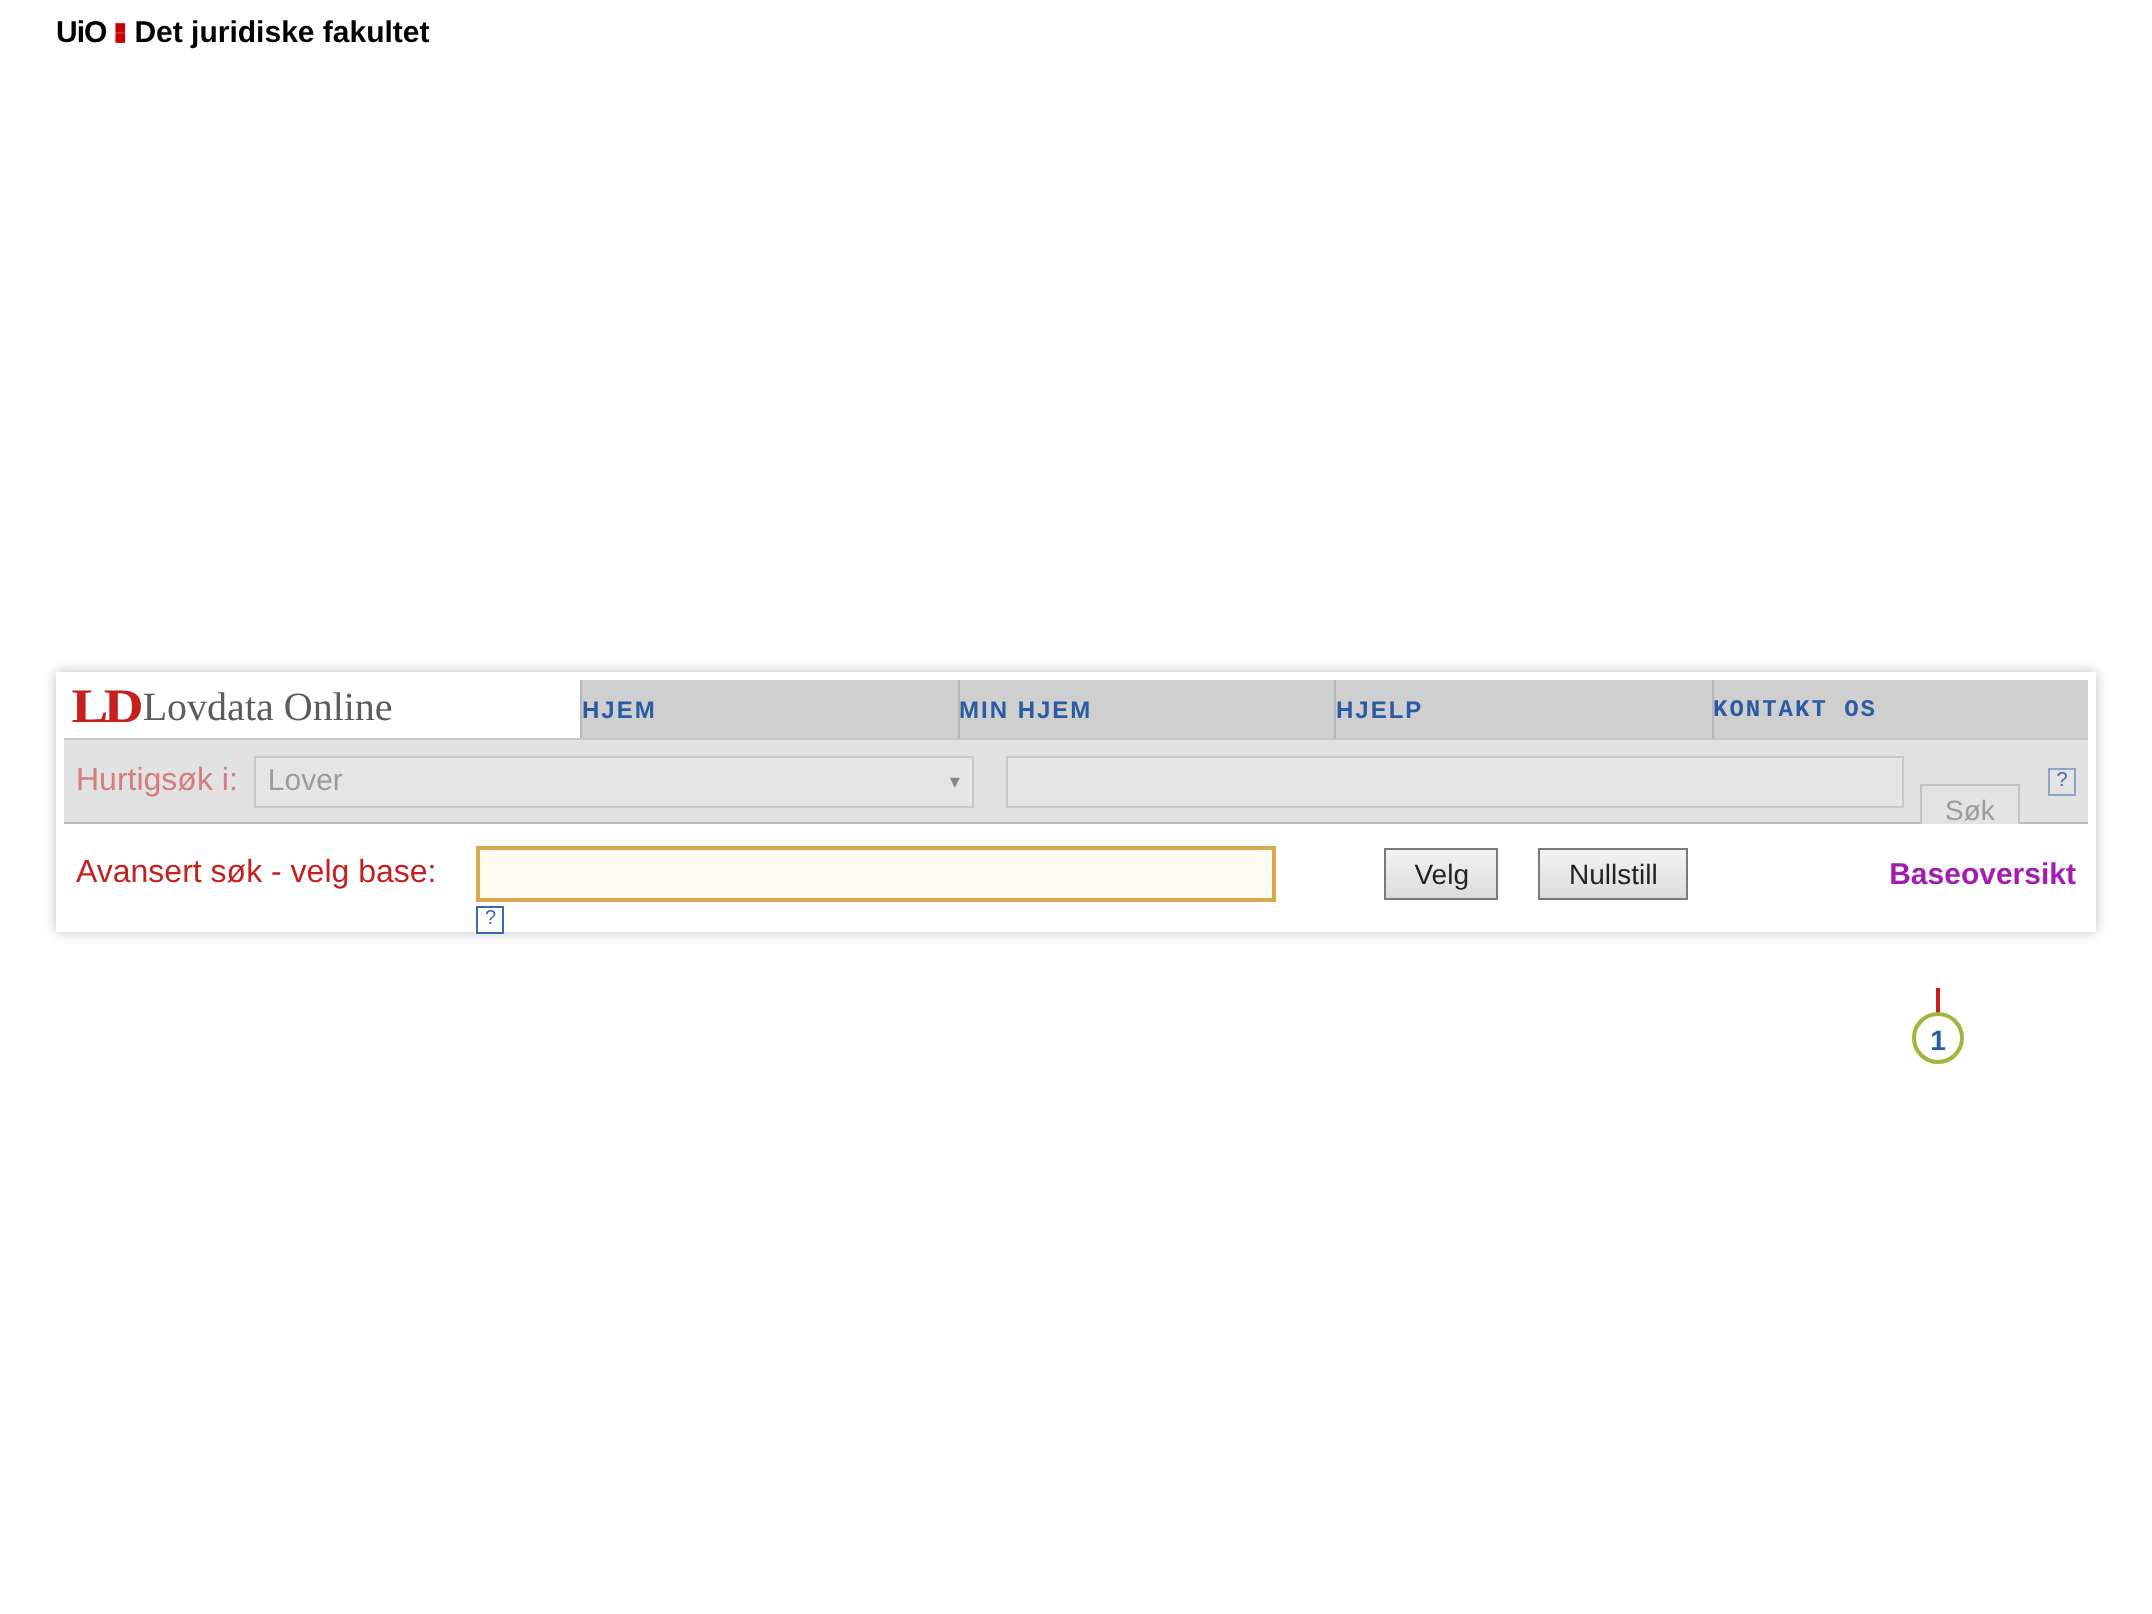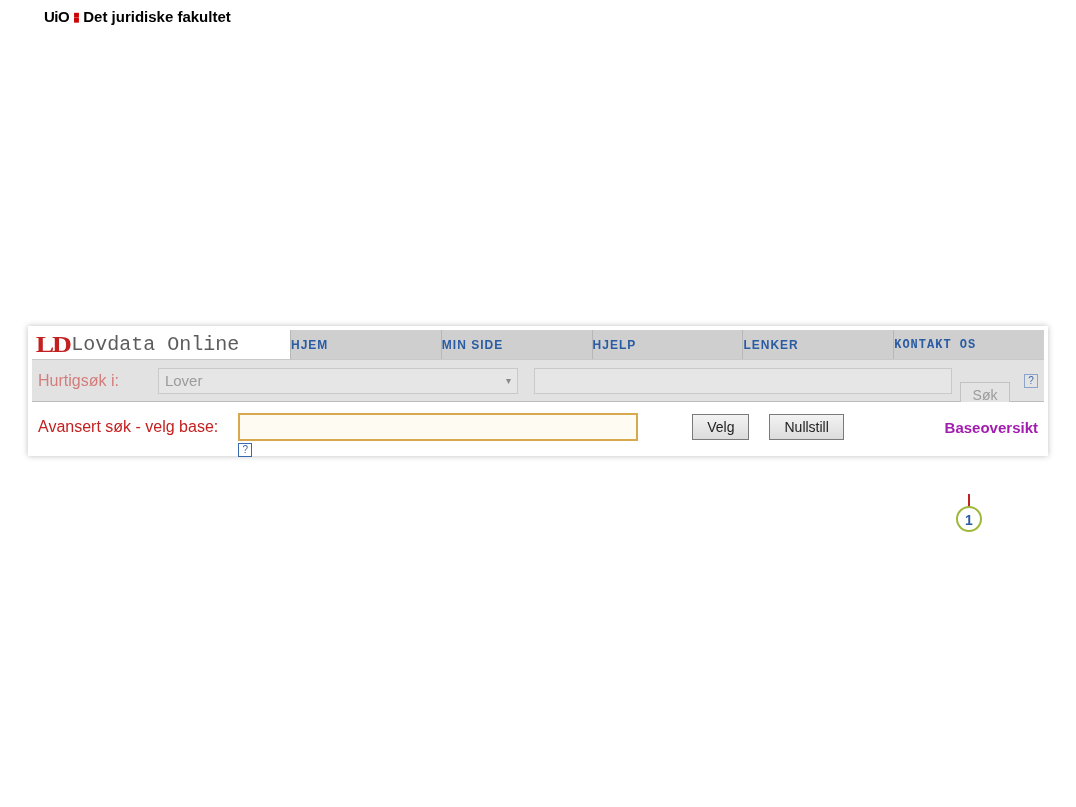--- a/index.html
+++ b/index.html
@@ -6,42 +6,42 @@
     body {
       font-family: Arial, Helvetica, sans-serif;
       background: #ffffff;
       width: 1076px;
       height: 807px;
       position: relative;
     }
     .header-uio {
       position: absolute;
       top: 8px;
-      left: 44px;
+      left: 28px;
       font-size: 15px;
       font-weight: bold;
       color: #000;
       display: flex;
       align-items: center;
       gap: 4px;
     }
     .header-uio .uio-logo { font-weight: bold; letter-spacing: -0.5px; }
     .header-uio .uio-dots {
       color: #c00;
       font-weight: bold;
       line-height: 0.5;
       display: inline-flex;
       flex-direction: column;
       font-size: 10px;
     }
     .header-uio .uio-strong { font-weight: bold; }
 
     .panel {
       position: absolute;
-      top: 326px;
+      top: 336px;
       left: 28px;
       width: 1020px;
       background: #ffffff;
       border: 4px solid #fff;
       box-shadow: 0 0 6px rgba(0,0,0,0.25);
     }
 
     .topbar {
       display: flex;
       align-items: stretch;
@@ -62,21 +62,21 @@
       font-weight: bold;
       font-size: 24px;
       font-family: Georgia, serif;
       letter-spacing: -2px;
       display: inline-block;
       transform: scaleX(1.15);
     }
     .brand-text {
       color: #5c5c5c;
       font-size: 20px;
-      font-family: Liberation Mono, monospace;
+      font-family: Liberation Serif, serif;
       margin-left: 2px;
     }
     .nav {
       flex: 1;
       display: flex;
     }
     .nav-item {
       flex: 1;
       background: #cfcfd0;
       color: #2a5ca3;
@@ -112,21 +112,20 @@
       height: 26px;
       border: 1px solid #c9c9c9;
       background: #e6e6e6;
       color: #9b9b9b;
       font-size: 15px;
       padding: 0 6px;
       display: flex;
       align-items: center;
       justify-content: space-between;
       cursor: pointer;
-      margin-left: 31px;
     }
     .chev {
       font-size: 10px;
       color: #888;
     }
     .quicksearch-input {
       flex: 1;
       height: 26px;
       margin-left: 8px;
       border: 1px solid #c9c9c9;
@@ -250,23 +249,22 @@
 
 <div class="panel">
 
   <div class="topbar">
     <div class="brand">
       <span class="brand-mark">LD</span>
       <span class="brand-text">Lovdata Online</span>
     </div>
     <div class="nav">
       <div class="nav-item">HJEM</div>
-      <div class="nav-item">MIN SIDE</div>
+      <div class="nav-item">MIN HJEM</div>
       <div class="nav-item">HJELP</div>
-      <div class="nav-item">LENKER</div>
       <div class="nav-item">KONTAKT OS</div>
     </div>
   </div>
 
   <div class="quicksearch">
     <span class="quicksearch-label">Hurtigsøk i:</span>
     <div class="quicksearch-select">
       <span>Lover</span>
       <span class="chev">▾</span>
     </div>

